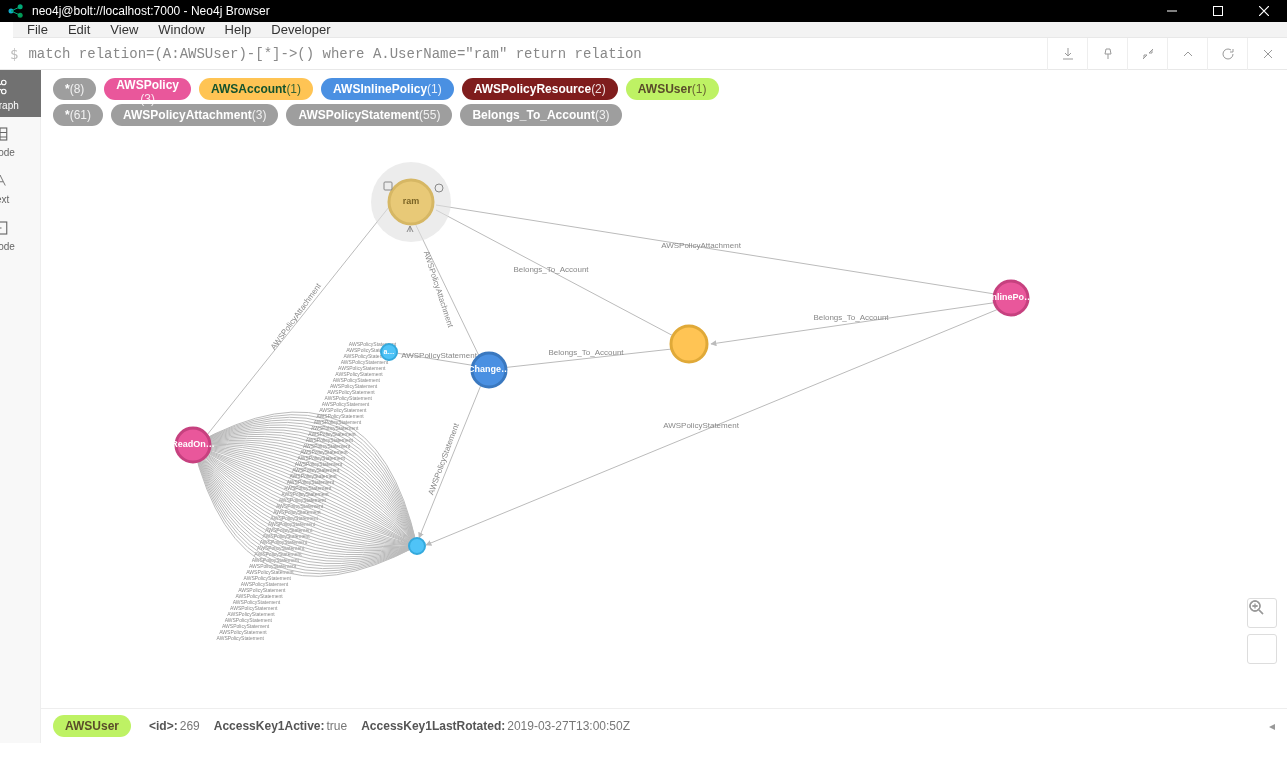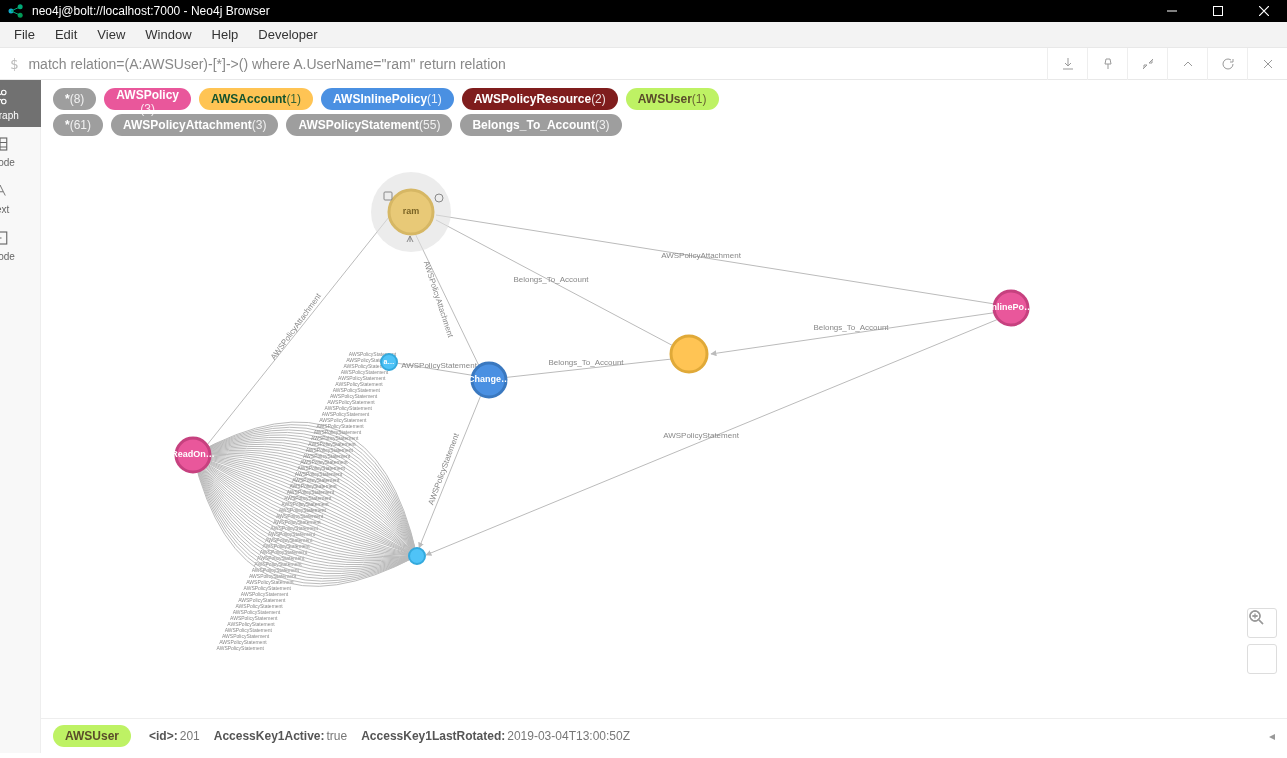--- a/index.html
+++ b/index.html
@@ -4,26 +4,26 @@
 <style>
   * { box-sizing: border-box; margin: 0; padding: 0; }
   html, body { width: 1287px; height: 758px; overflow: hidden; font-family: "Segoe UI", Arial, sans-serif; font-size: 13px; color: #333; }
   
   .titlebar { height: 22px; background: #000; color: #fff; display: flex; align-items: center; }
   .titlebar .icon { width: 20px; height: 20px; margin: 0 6px; display: flex; align-items: center; justify-content: center; }
   .titlebar .title { font-size: 12px; }
   .titlebar .spacer { flex: 1; }
   .win-btn { width: 46px; height: 27px; display: flex; align-items: center; justify-content: center; color: #fff; }
   
-  .menubar { height: 26px; background: #f3f3f3; border-bottom: 1px solid #e8e8e8; display: flex; align-items: center; padding-left: 4px; }
+  .menubar { height: 16px; background: #f3f3f3; border-bottom: 1px solid #e8e8e8; display: flex; align-items: center; padding-left: 4px; margin-left: 13px; }
   .menubar .mi { padding: 4px 10px; font-size: 13px; color: #333; }
   
   .editor-row { height: 32px; border-bottom: 1px solid #e8e8e8; display: flex; align-items: center; }
   .editor-row .prompt { padding: 0 10px; color: #bbb; font-family: "Consolas","Menlo",monospace; font-size: 14px; }
-  .editor-row .query { flex: 1; font-family: Liberation Sans, sans-serif; font-size: 14px; color: #888; }
+  .editor-row .query { flex: 1; font-family: Liberation Mono, monospace; font-size: 14px; color: #888; }
   .editor-actions { display: flex; height: 32px; }
   .editor-actions .ab { width: 40px; height: 32px; border-left: 1px solid #eee; display: flex; align-items: center; justify-content: center; color: #999; }
   
   .body { display: flex; height: calc(758px - 27px - 26px - 32px); }
   .sidebar { width: 41px; background: #f8f8f8; border-right: 1px solid #eee; display: flex; flex-direction: column; align-items: center; }
   .side-item { width: 58px; padding: 8px 0 6px 0; display: flex; flex-direction: column; gap: 4px; font-size: 10px; color: #666; }
   .side-item.active { background: #717171; color: #fff; }
   .side-item svg { width: 18px; height: 18px; }
   .content { flex: 1; display: flex; flex-direction: column; position: relative; background: #fff; }
   
@@ -404,19 +404,19 @@
           <svg width="18" height="18" viewBox="0 0 18 18" stroke="#999" fill="none" stroke-width="1.3">
               <circle cx="8" cy="8" r="5"></circle>
               <path d="M12 12l4 4M5.5 8h5"></path>
             </svg>
         </div>
       </div>
     </div>
 
     <div class="inspector">
       <span class="pill tan">AWSUser</span>
-      <span class="kv"><span class="k">&lt;id&gt;:</span><span class="v">201</span></span>
+      <span class="kv"><span class="k">&lt;id&gt;:</span><span class="v">269</span></span>
       <span class="kv"><span class="k">AccessKey1Active:</span><span class="v">true</span></span>
-      <span class="kv"><span class="k">AccessKey1LastRotated:</span><span class="v">2019-03-04T13:00:50Z</span></span>
+      <span class="kv"><span class="k">AccessKey1LastRotated:</span><span class="v">2019-03-27T13:00:50Z</span></span>
       <span class="expand">◂</span>
     </div>
   </div>
 </div>
 
 </body></html>

